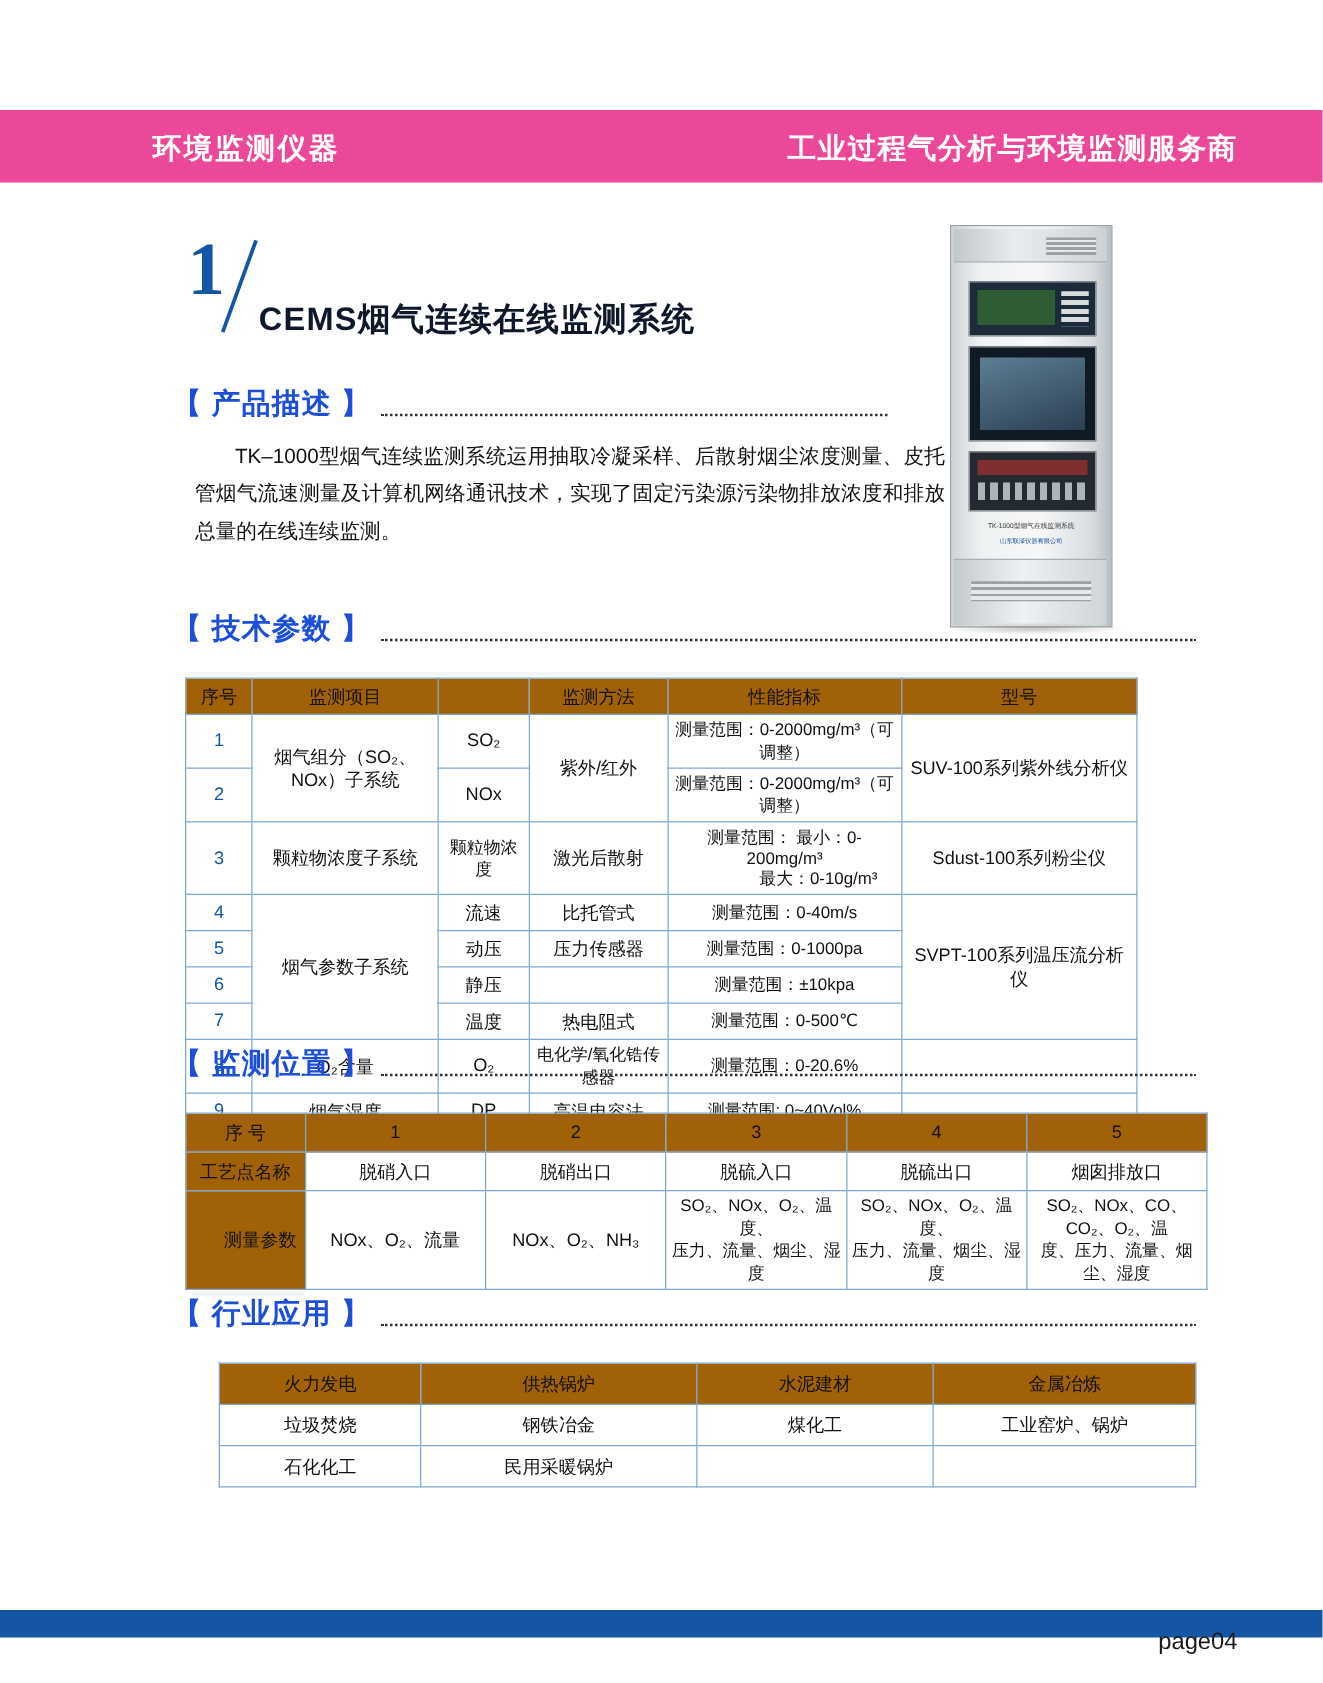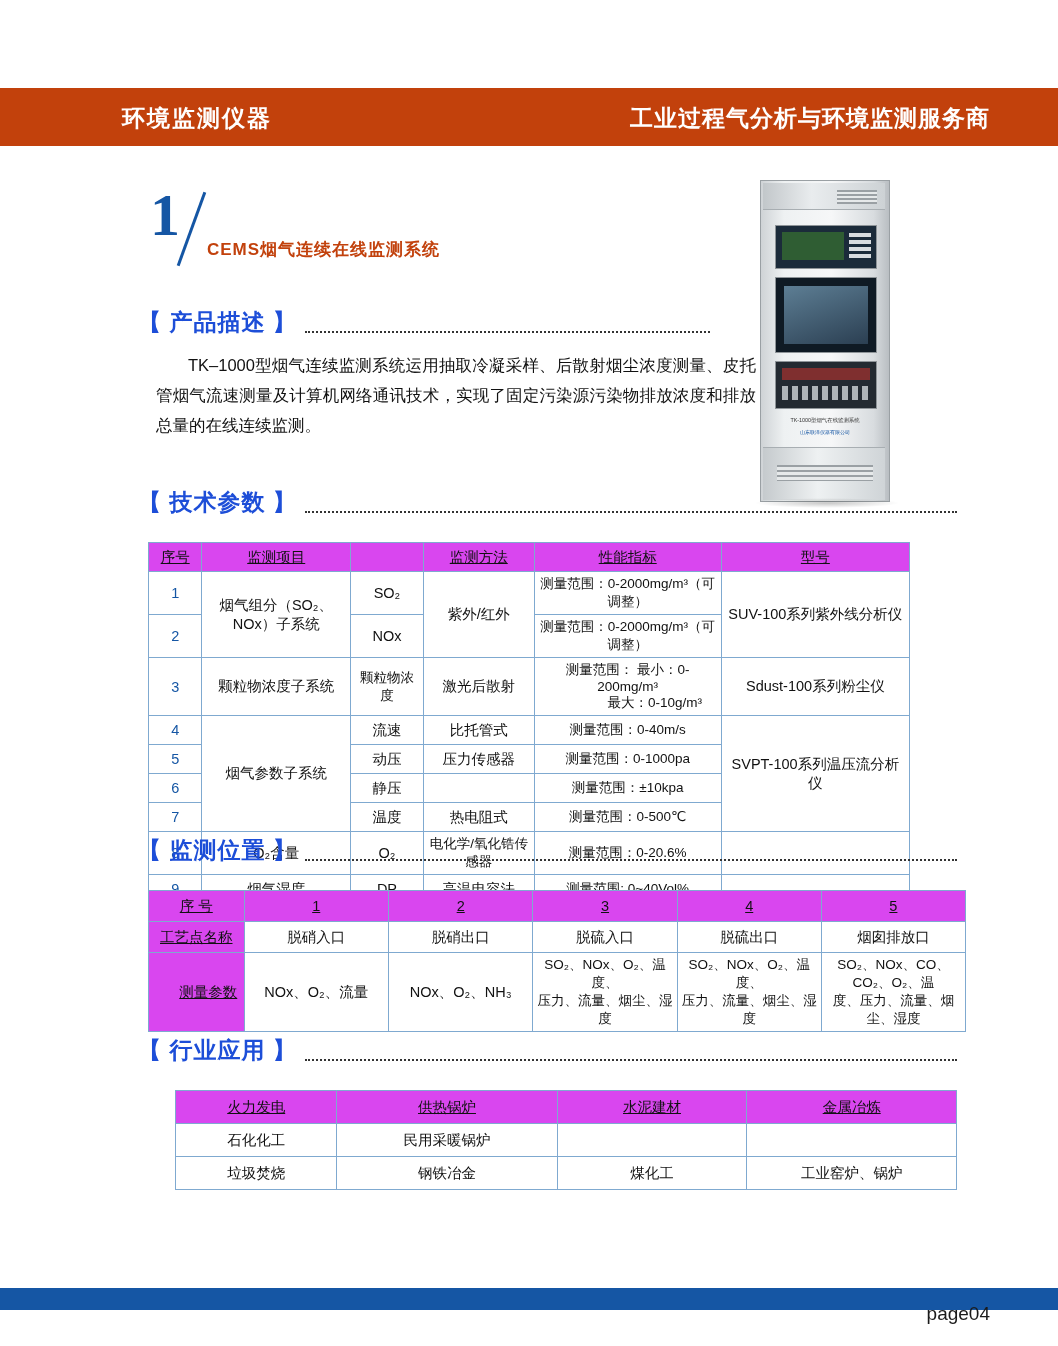--- a/index.html
+++ b/index.html
@@ -6,21 +6,21 @@
   body{
     width:1058px;height:1346px;
     background:#ffffff;
     font-family:"Liberation Sans","DejaVu Sans",sans-serif;
     position:relative;
     overflow:hidden;
   }
   
   .header{
     position:absolute;left:0;top:88px;width:1058px;height:58px;
-    background:#c2410c;
+    background:#ec4899;
   }
   .header-inner{
     position:relative;width:100%;height:100%;
   }
   .header-left{
     position:absolute;left:122px;top:15px;
     color:#ffffff;font-size:23px;font-weight:bold;letter-spacing:2px;
   }
   .header-right{
     position:absolute;right:68px;top:15px;
@@ -42,21 +42,21 @@
     font-family:"Liberation Serif",serif;
     line-height:60px;
   }
   .slash{
     position:absolute;left:190px;top:190px;
     width:3px;height:78px;background:#1556a4;
     transform:rotate(20deg);
   }
   .sec-title{
     position:absolute;left:207px;top:238px;
-    font-size:17px;font-weight:bold;color:#c2410c;letter-spacing:1px;
+    font-size:26px;font-weight:bold;color:#0f172a;letter-spacing:1px;
   }
   
   .sec-head{
     position:absolute;left:138px;
     font-size:23px;font-weight:bold;color:#1d4ed8;
     letter-spacing:1px;
     white-space:nowrap;
   }
   .dots{
     position:absolute;height:1px;
@@ -144,21 +144,21 @@
     position:absolute;
     font-size:14.5px;
     color:#111;
   }
   table td,table th{
     border:1px solid #7fa9d0;
     text-align:center;
     padding:3px 4px;
     font-weight:normal;
   }
-  .th{ background:#d946ef;text-decoration:underline; }
+  .th{ background:#a16207; }
   .blue-txt{ color:#1556a4; }
   
   #tbl-tech{ left:148px; top:542px; width:762px; }
   #tbl-tech td{ height:22px; }
   
   #tbl-pos{ left:148px; top:890px; width:818px; }
   #tbl-pos td{ height:24px; }
   
   #tbl-ind{ left:175px; top:1090px; width:782px; }
   #tbl-ind td{ height:26px; }
@@ -341,28 +341,28 @@
 
 <table id="tbl-ind">
   <tbody>
       <tr>
     <td class="th" style="width:160px;">火力发电</td>
     <td class="th" style="width:222px;">供热锅炉</td>
     <td class="th" style="width:190px;">水泥建材</td>
     <td class="th" style="width:210px;">金属冶炼</td>
   </tr>
   <tr>
-    <td>石化化工</td>
-    <td>民用采暖锅炉</td>
-    <td></td>
-    <td></td>
-  </tr>
-  <tr>
     <td>垃圾焚烧</td>
     <td>钢铁冶金</td>
     <td>煤化工</td>
     <td>工业窑炉、锅炉</td>
   </tr>
+  <tr>
+    <td>石化化工</td>
+    <td>民用采暖锅炉</td>
+    <td></td>
+    <td></td>
+  </tr>
 </tbody>
   </table>
 
 <div class="footer"></div>
 <div class="page-num">page04</div>
 
 </body></html>

